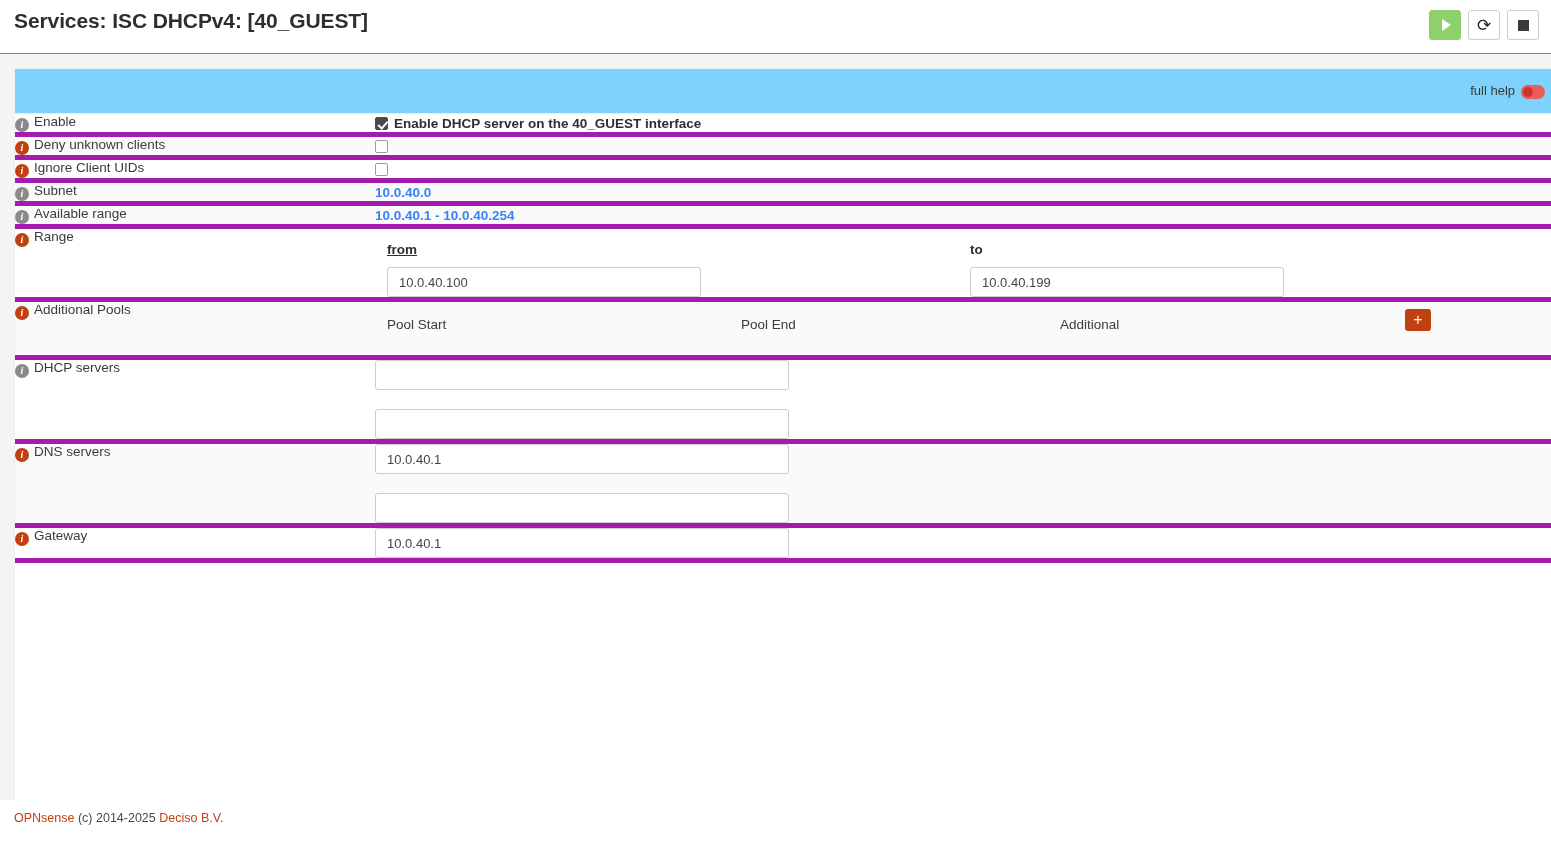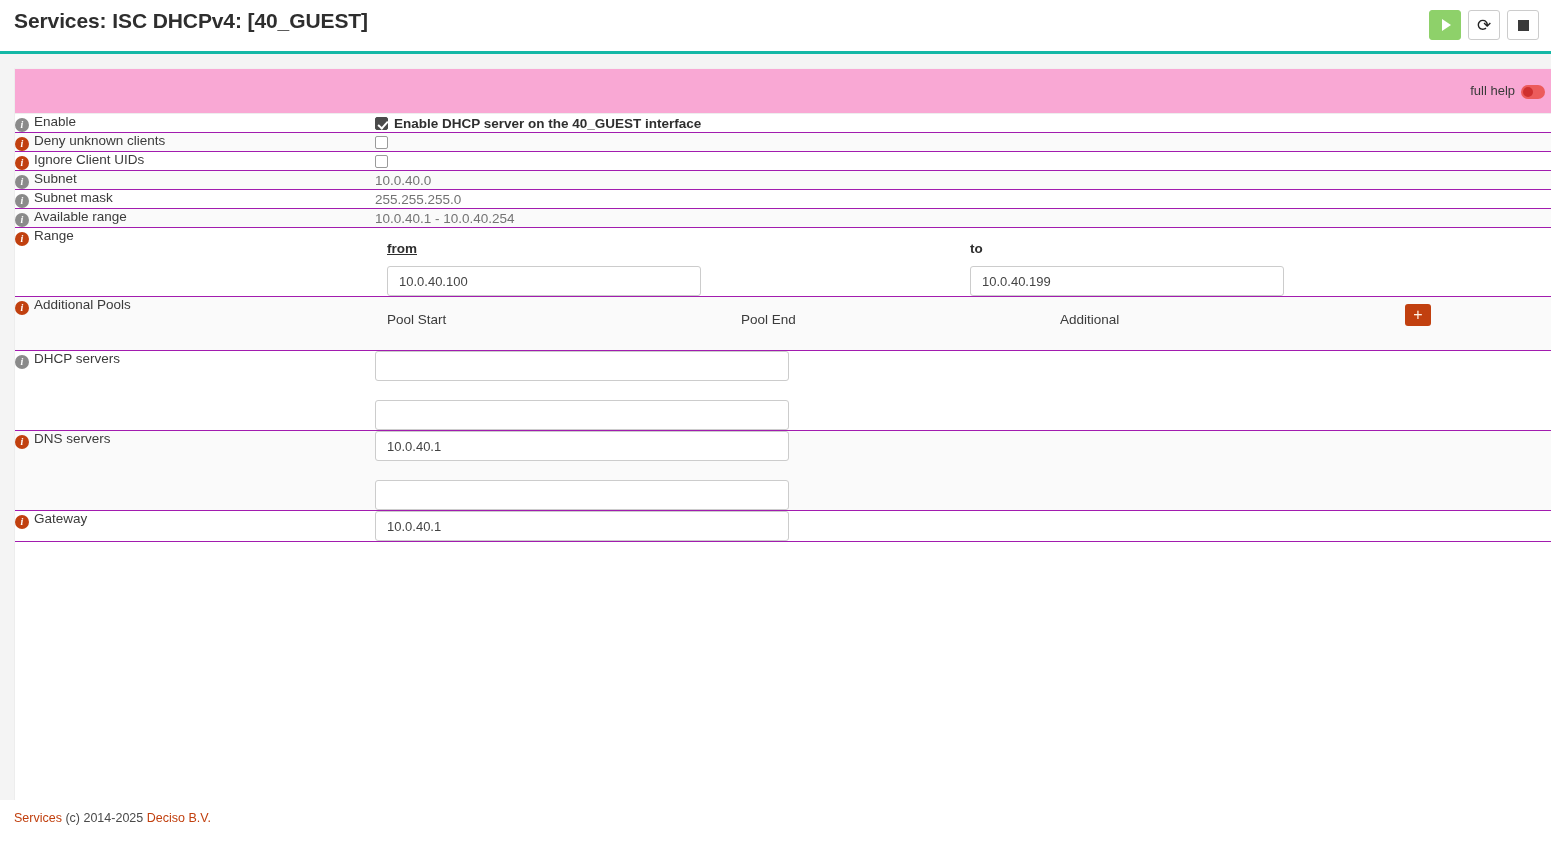--- a/index.html
+++ b/index.html
@@ -10,21 +10,21 @@
     font-family: "Liberation Sans", sans-serif;
     color: #333333;
     overflow: hidden;
   }
 
   
   .titlebar {
     position: relative;
     height: 54px;
     background: #ffffff;
-    border-bottom: 3px solid #14b8a6;
+    border-bottom: 1px solid #14b8a6;
     padding-left: 36px;
   }
   .page-title {
     position: absolute;
     left: 14px; top: 9px;
     font-size: 21px;
     font-weight: bold;
     color: #2e2e2e;
     letter-spacing: -0.1px;
     white-space: nowrap;
@@ -77,21 +77,21 @@
     background: #ffffff;
     border-left: 1px solid #ededed;
     border-top: 1px solid #f1f1f1;
     width: 1537px;
     height: 746px;
   }
 
   .helprow {
     height: 45px;
     position: relative;
-    background: #f9a8d4;
+    background: #7dd3fc;
     border-bottom: 1px solid #eeeeee;
     text-decoration: underline;
   }
   .help-label {
     position: absolute;
     right: 36px; top: 14px;
     font-size: 13px;
     color: #3a3a3a;
   }
   .toggle {
@@ -112,21 +112,21 @@
 
   
   table.form {
     width: 100%;
     border-collapse: collapse;
     table-layout: fixed;
   }
   table.form tr { background: #ffffff; }
   table.form tr.alt { background: #fafafa; }
   table.form td {
-    border-bottom: 1px solid #a21caf;
+    border-bottom: 5px solid #a21caf;
     vertical-align: top;
     padding: 0;
   }
   td.lbl {
     width: 360px;
     padding: 13px 10px 13px 14px;
     font-size: 13.5px;
     color: #3b3b3b;
     white-space: nowrap;
   }
@@ -146,23 +146,24 @@
     line-height: 14px;
     text-align: center;
     margin-right: 5px;
     vertical-align: -2px;
     font-family: "Liberation Serif", serif;
   }
   .info.hot { background: #c1400f; }
 
   .ro-value {
     font-size: 13.5px;
-    color: #737373;
+    color: #3b82f6;
     padding-top: 2px;
     display: inline-block;
+    font-weight: bold;
   }
 
   .cb {
     display: inline-block;
     width: 13px; height: 13px;
     border: 1px solid #9a9a9a;
     border-radius: 2px;
     background: #ffffff;
     vertical-align: -2px;
     margin-right: 6px;
@@ -323,28 +324,20 @@
 
       <tr class="alt">
         <td class="lbl">
           <span class="info">i</span><span>Subnet</span>
         </td>
         <td class="val">
           <span class="ro-value">10.0.40.0</span>
         </td>
       </tr>
 
-      <tr>
-        <td class="lbl">
-          <span class="info">i</span><span>Subnet mask</span>
-        </td>
-        <td class="val">
-          <span class="ro-value">255.255.255.0</span>
-        </td>
-      </tr>
 
       <tr class="alt">
         <td class="lbl">
           <span class="info">i</span><span>Available range</span>
         </td>
         <td class="val">
           <span class="ro-value">10.0.40.1 - 10.0.40.254</span>
         </td>
       </tr>
 
@@ -412,16 +405,16 @@
       </tr>
 
 
       </tbody>
     </table>
 
   </div>
 </div>
 
 <div class="footer">
-  <a href="#">Services</a>
+  <a href="#">OPNsense</a>
   <span>(c) 2014-2025</span>
   <a href="#">Deciso B.V.</a>
 </div>
 
 </body></html>

